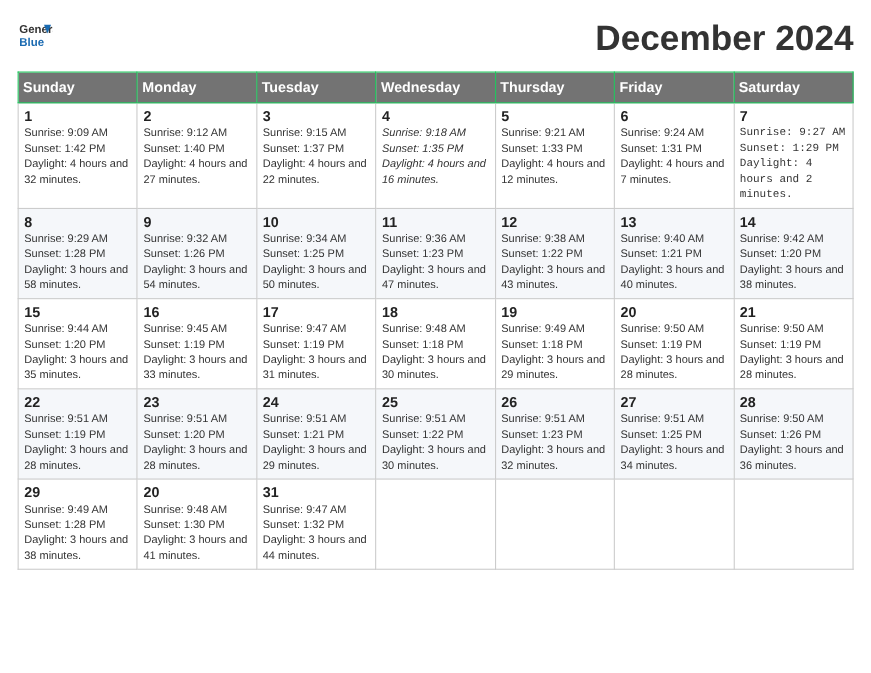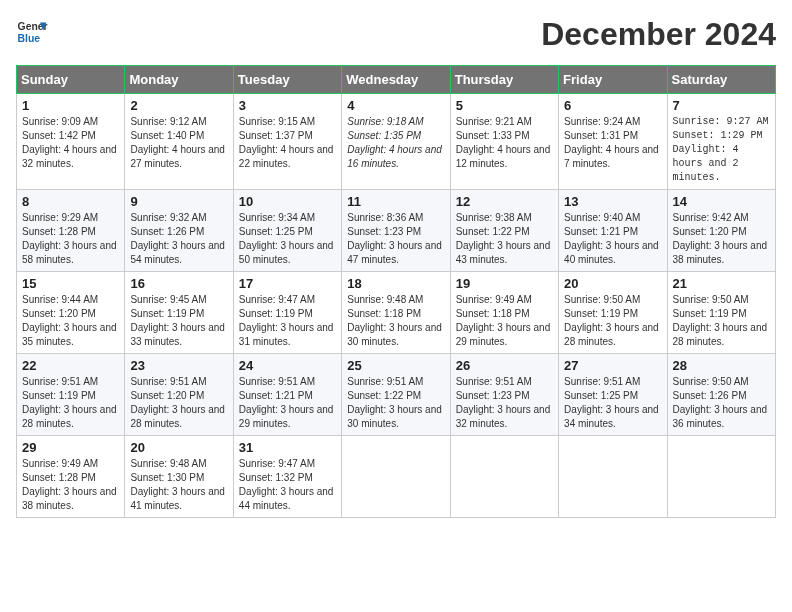--- a/index.html
+++ b/index.html
@@ -169,21 +169,21 @@
 Daylight: 3 hours and 54 minutes.</div>
         </td>
         <td>
           <span class="day-num">10</span>
           <div class="day-info" style="white-space: pre-line;">Sunrise: 9:34 AM
 Sunset: 1:25 PM
 Daylight: 3 hours and 50 minutes.</div>
         </td>
         <td>
           <span class="day-num">11</span>
-          <div class="day-info" style="white-space: pre-line;">Sunrise: 8:36 AM
+          <div class="day-info" style="white-space: pre-line;">Sunrise: 9:36 AM
 Sunset: 1:23 PM
 Daylight: 3 hours and 47 minutes.</div>
         </td>
         <td>
           <span class="day-num">12</span>
           <div class="day-info" style="white-space: pre-line;">Sunrise: 9:38 AM
 Sunset: 1:22 PM
 Daylight: 3 hours and 43 minutes.</div>
         </td>
         <td>

